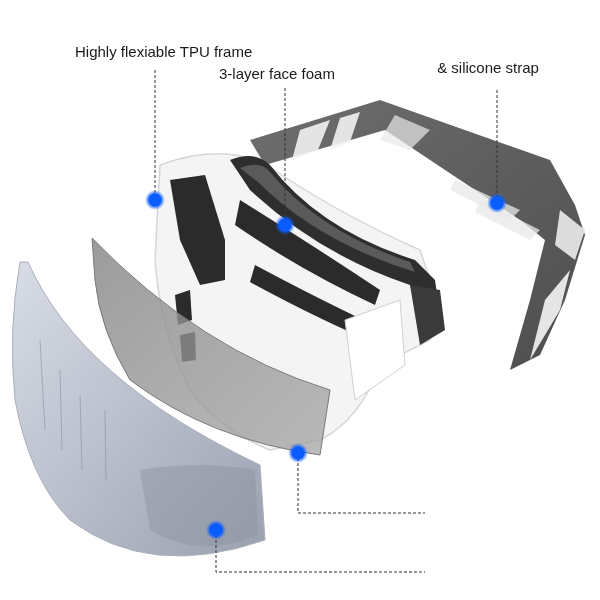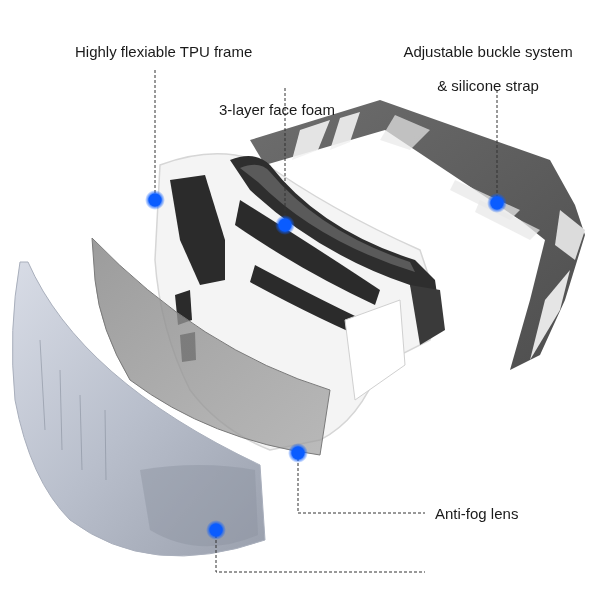--- a/index.html
+++ b/index.html
@@ -86,19 +86,17 @@
       <circle cx="497" cy="203" r="10" fill="url(#dotGlow)"></circle>
       <circle cx="497" cy="203" r="6.5" fill="#0a5cff"></circle>
       <circle cx="298" cy="453" r="10" fill="url(#dotGlow)"></circle>
       <circle cx="298" cy="453" r="6.5" fill="#0a5cff"></circle>
       <circle cx="216" cy="530" r="10" fill="url(#dotGlow)"></circle>
       <circle cx="216" cy="530" r="6.5" fill="#0a5cff"></circle>
     </g>
   </svg>
 
   <div class="label" style="left:75px; top:43px;">Highly flexiable TPU frame</div>
-  <div class="label" style="left:219px; top:65px;margin-top:36px;">3-layer face foam</div>
+  <div class="label" style="left:219px; top:65px;">3-layer face foam</div>
   <div class="label center" style="left:398px; top:43px; width:180px;">
-    <div>Adjustable buckle system</div>
     <div style="margin-top:16px;">&amp; silicone strap</div>
   </div>
-  <div class="label" style="left:435px; top:505px;">Anti-fog lens</div>
 </div>
 
 </body></html>

